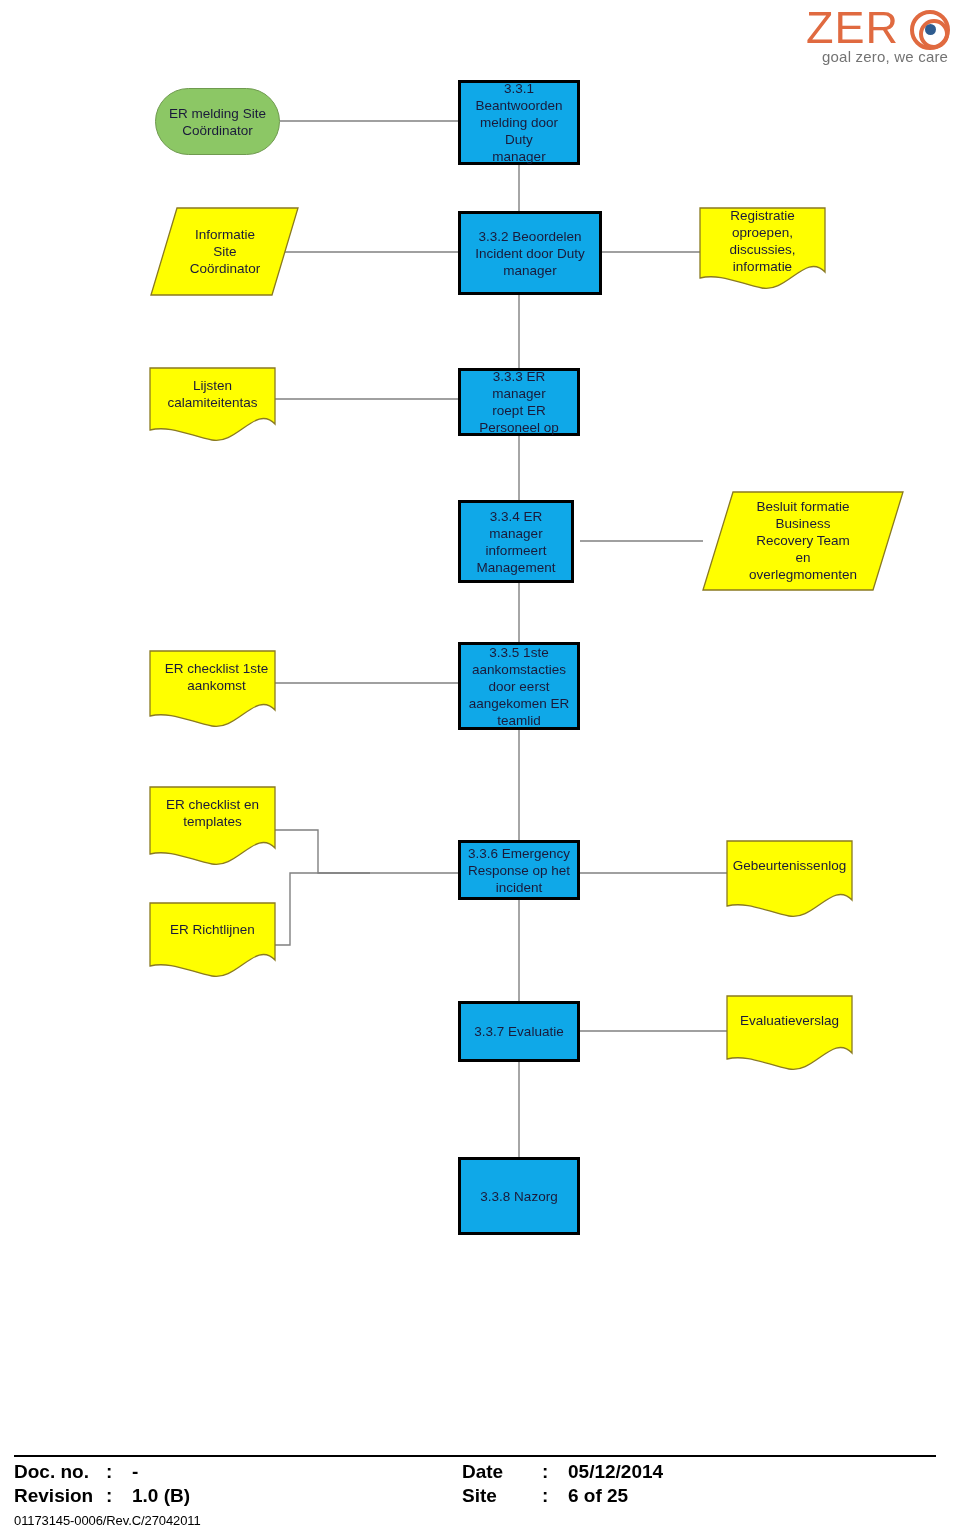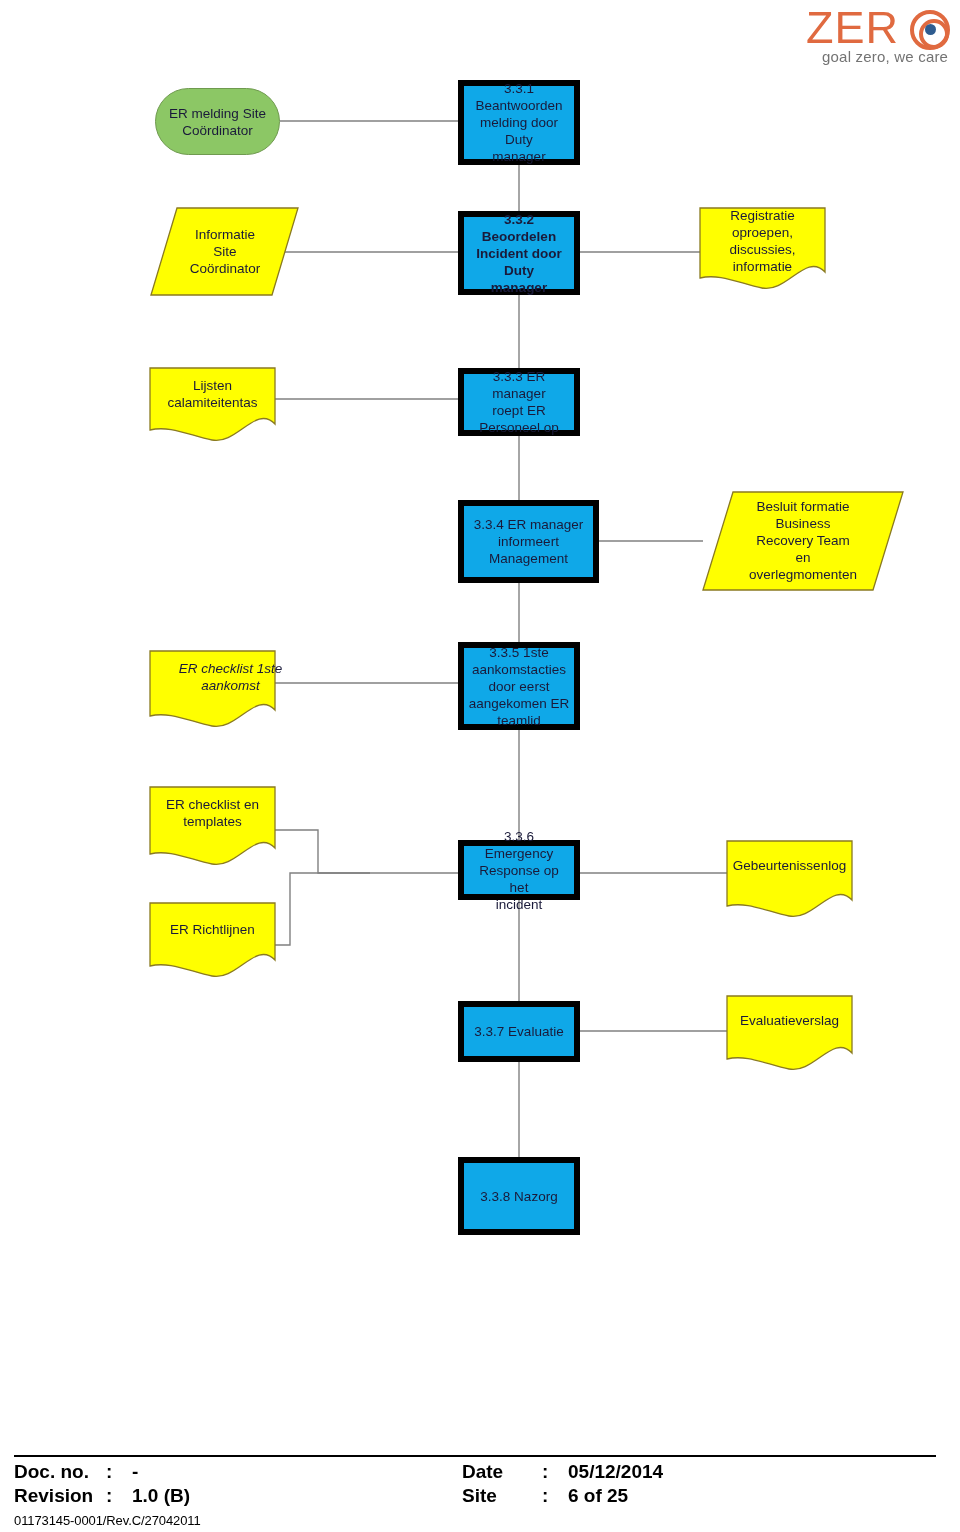--- a/index.html
+++ b/index.html
@@ -77,21 +77,21 @@
     justify-content: center;
     text-align: center;
     color: #1a1a3a;
     font-size: 13.5px;
     line-height: 17px;
     white-space: pre-line;
     z-index: 4;
   }
   .node.blue {
     background: #0FA8E8;
-    border: 6px solid #000000;
+    border: 3px solid #000000;
   }
   .node.green {
     background: #8CC765;
     border: 1px solid #6f9a4f;
     border-radius: 34px;
   }
   .node.plain-text {
     background: transparent;
     border: none;
   }
@@ -210,21 +210,21 @@
 melding door Duty
 manager</span>
   </div>
 
   <div class="node plain-text" style="left:160px; top:208px; width:130px; height:87px;">
     <span class="lbl">Informatie
 Site
 Coördinator</span>
   </div>
 
-  <div class="node blue" style="left:458px; top:211px; width:122px; height:84px;font-weight:bold;">
+  <div class="node blue" style="left:458px; top:211px; width:144px; height:84px;">
     <span class="lbl">3.3.2 Beoordelen
 Incident door Duty
 manager</span>
   </div>
 
   <div class="node plain-text" style="left:700px; top:208px; width:125px; height:66px;">
     <span class="lbl">Registratie
 oproepen,
 discussies,
 informatie</span>
@@ -234,35 +234,35 @@
     <span class="lbl">Lijsten
 calamiteitentas</span>
   </div>
 
   <div class="node blue" style="left:458px; top:368px; width:122px; height:68px;">
     <span class="lbl">3.3.3 ER manager
 roept ER
 Personeel op</span>
   </div>
 
-  <div class="node blue" style="left:458px; top:500px; width:141px; height:83px;">
+  <div class="node blue" style="left:458px; top:500px; width:116px; height:83px;">
     <span class="lbl">3.3.4 ER  manager
 informeert
 Management</span>
   </div>
 
   <div class="node plain-text" style="left:733px; top:496px; width:140px; height:88px;">
     <span class="lbl">Besluit formatie
 Business
 Recovery Team
 en
 overlegmomenten</span>
   </div>
 
-  <div class="node plain-text" style="left:168px; top:651px; width:125px; height:52px;font-style:italic;">
+  <div class="node plain-text" style="left:154px; top:651px; width:125px; height:52px;">
     <span class="lbl">ER checklist 1ste
 aankomst</span>
   </div>
 
   <div class="node blue" style="left:458px; top:642px; width:122px; height:88px;">
     <span class="lbl">3.3.5 1ste
 aankomstacties
 door eerst
 aangekomen ER
 teamlid</span>
@@ -318,14 +318,14 @@
         <td class="k">Revision</td>
         <td class="c">:</td>
         <td class="v">1.0 (B)</td>
         <td class="k2">Site</td>
         <td class="c2">:</td>
         <td>6 of 25</td>
       </tr>
     </tbody>
       </table>
   </div>
-  <div class="docid">01173145-0001/Rev.C/27042011</div>
+  <div class="docid">01173145-0006/Rev.C/27042011</div>
 </div>
 
 </body></html>

